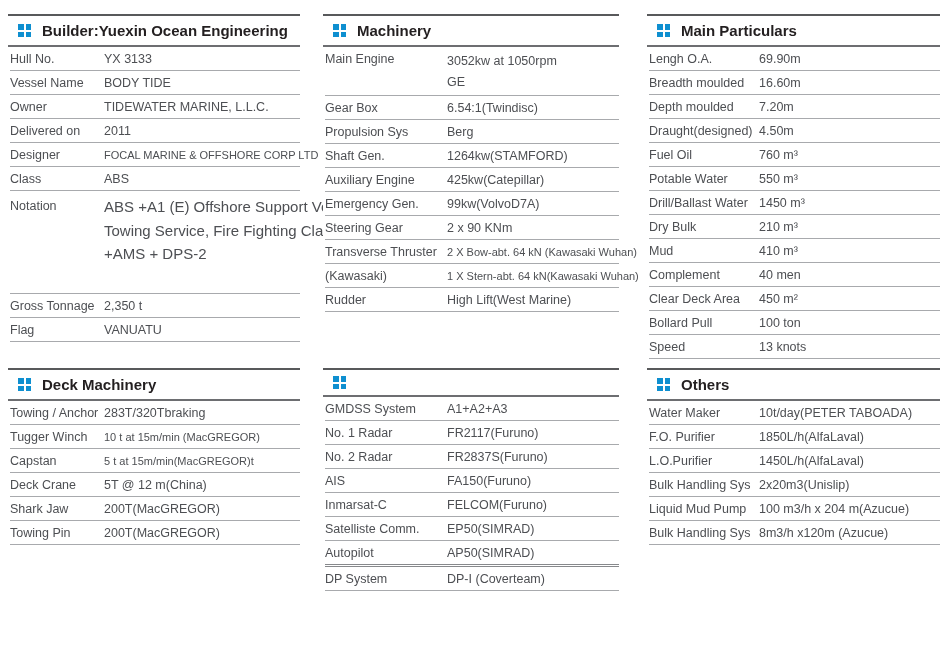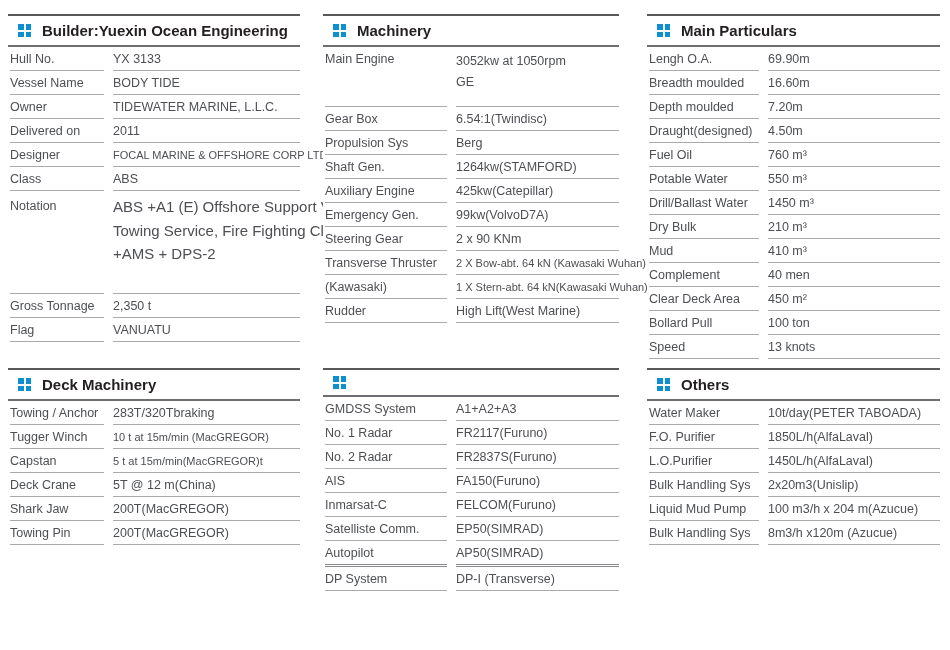--- a/index.html
+++ b/index.html
@@ -14,33 +14,33 @@
   .r1{top:14px;}
   .r2{top:368px;}
   .panel-header{
     display:flex;align-items:center;gap:11px;
     padding:6px 0 6px 10px;border-bottom:2px solid #6d6e71;
   }
   .grid-icon{width:13px;height:13px;display:grid;grid-template-columns:1fr 1fr;grid-template-rows:1fr 1fr;gap:2px;flex:none;}
   .grid-icon i{display:block;background:#0e8fd0;}
   .panel-title{margin:0;font-size:15px;font-weight:bold;color:#231f20;}
   .panel-rows{padding-left:2px;}
-  .row{display:flex;gap:9px;justify-content:center;}
+  .row{display:flex;justify-content:center;}
   .cell{
     border-bottom:1px solid #a8aaad;
     padding:5px 0 4px;font-size:12.5px;line-height:14px;
     white-space:nowrap;
   }
   .label{flex:none;}
   .c1 .label{width:94px;}
   .c2 .label{width:122px;}
   .c3 .label{width:110px;}
   .value{flex:1 1 0;min-width:0;overflow:visible;}
   .small-val .value{font-size:11px;}
-  .multi .value{white-space:pre;line-height:21px;padding-top:4px;padding-bottom:13px;}
+  .multi .value{white-space:pre;line-height:21px;padding-top:4px;padding-bottom:2px;}
   .tall .value{white-space:pre;font-size:15px;line-height:23.5px;padding-top:4px;padding-bottom:27px;}
   .tall .label{padding-top:8px;}
   .double .cell{border-bottom:3px double #87898c;}
 </style>
 </head>
 <body>
 
 <main>
 
   <section class="panel c1 r1">
@@ -287,21 +287,21 @@
         <div class="row">
           <span class="cell label">Satelliste Comm.</span>
           <span class="cell value">EP50(SIMRAD)</span>
         </div>
         <div class="row double">
           <span class="cell label">Autopilot</span>
           <span class="cell value">AP50(SIMRAD)</span>
         </div>
         <div class="row">
           <span class="cell label">DP System</span>
-          <span class="cell value">DP-I (Transverse)</span>
+          <span class="cell value">DP-I (Coverteam)</span>
         </div>
       </div>
   </section>
 
   <section class="panel c3 r2">
     <div class="panel-header">
       <span class="grid-icon">
           <i style="background: rgb(14, 143, 208);"></i>
           <i style="background: rgb(14, 143, 208);"></i>
           <i style="background: rgb(14, 143, 208);"></i>

